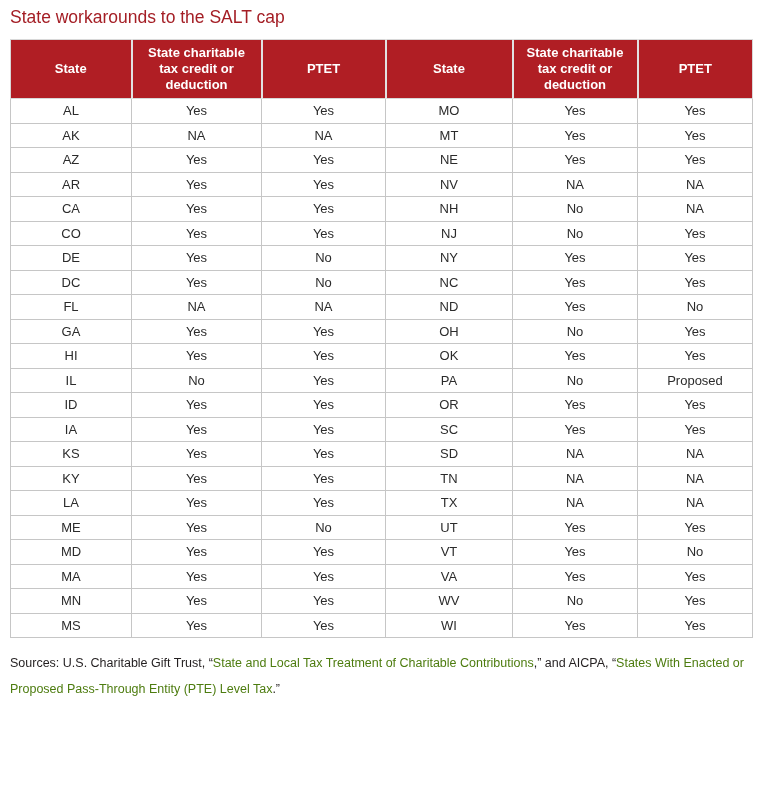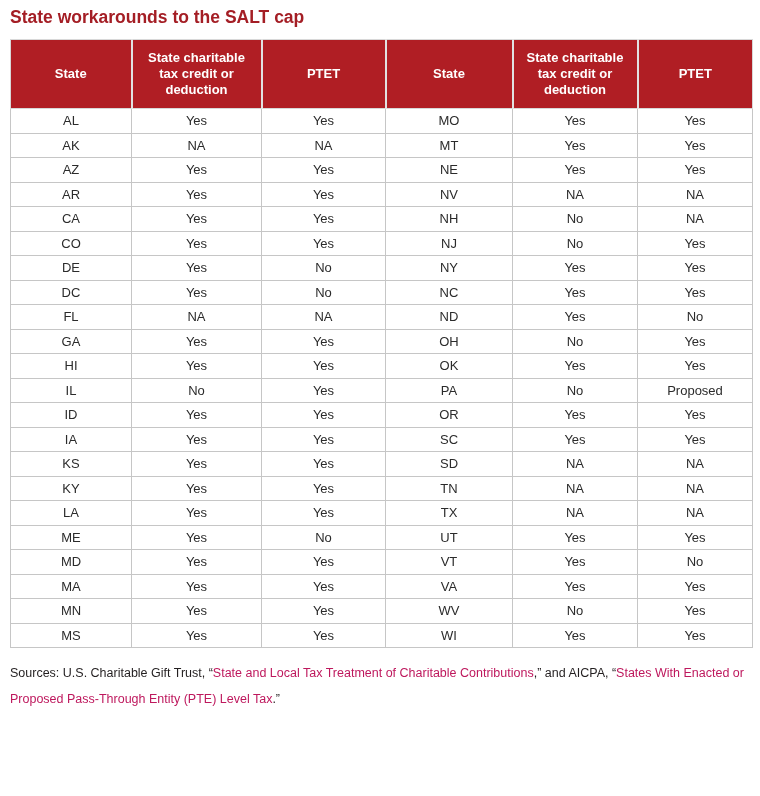--- a/index.html
+++ b/index.html
@@ -6,21 +6,21 @@
   html, body {
     margin: 0; padding: 0;
     width: 760px; height: 796px;
     background: #ffffff;
     font-family: "Liberation Sans", sans-serif;
     overflow: hidden;
   }
   .page { padding: 4px 8px 0 10px; }
   .title {
     font-size: 17.5px;
-    font-weight: bold;
+    font-weight: normal;
     color: #a41e25;
     margin: 3px 0 11px 0;
     letter-spacing: 0px;
   }
   table.salt {
     border-collapse: collapse;
     table-layout: fixed;
     width: 742px;
   }
   table.salt col.c-state  { width: 121px; }
@@ -28,21 +28,21 @@
   table.salt col.c-ptet   { width: 124px; }
   table.salt col.c-state2 { width: 127px; }
   table.salt col.c-credit2{ width: 125px; }
   table.salt col.c-ptet2  { width: 115px; }
   table.salt th {
     background: #b01e24;
     color: #ffffff;
     font-size: 13px;
     font-weight: bold;
     line-height: 1.25;
-    height: 69px;
+    height: 59px;
     padding: 2px 6px;
     text-align: center;
     vertical-align: middle;
     border: 1px solid #d8d8d8;
   }
   table.salt th + th { border-left: 2px solid #e2e2e2; }
   table.salt td {
     border: 1px solid #c6c6c6;
     font-size: 13px;
     color: #2b2b2b;
@@ -54,21 +54,21 @@
     white-space: nowrap;
   }
   .sources {
     margin: 12px 0 0 0;
     width: 746px;
     font-size: 12.5px;
     line-height: 26px;
     color: #231f20;
   }
   .sources a {
-    color: #be185d;
+    color: #4d7c0f;
     text-decoration: none;
     cursor: pointer;
   }
 </style>
 </head>
 <body>
 
 <div class="page">
   <h1 class="title">State workarounds to the SALT cap</h1>
 

